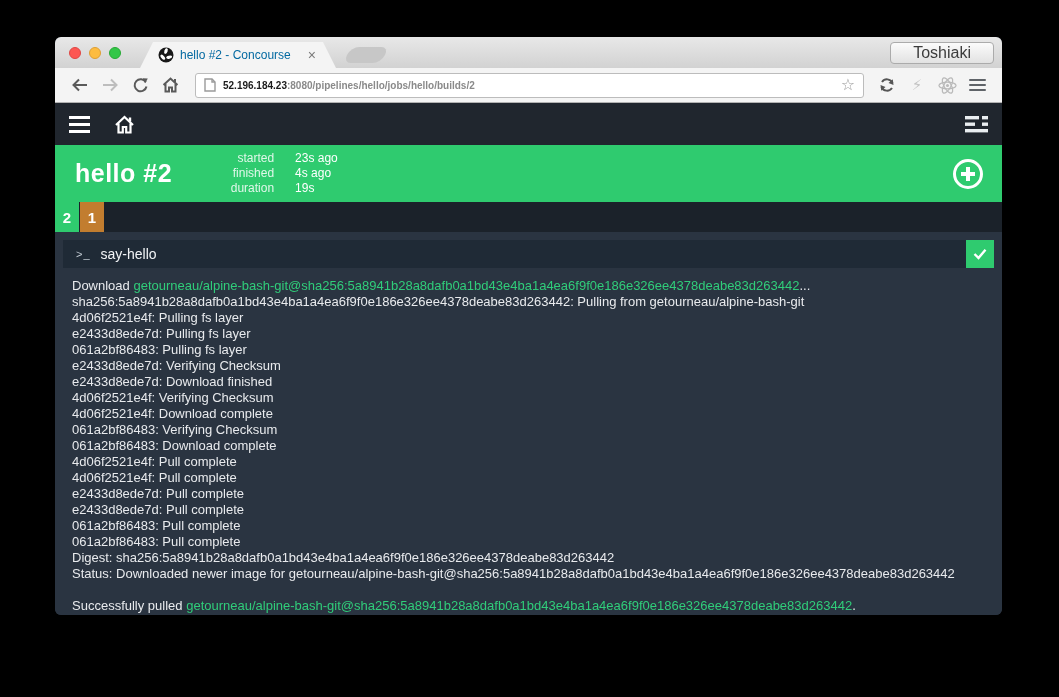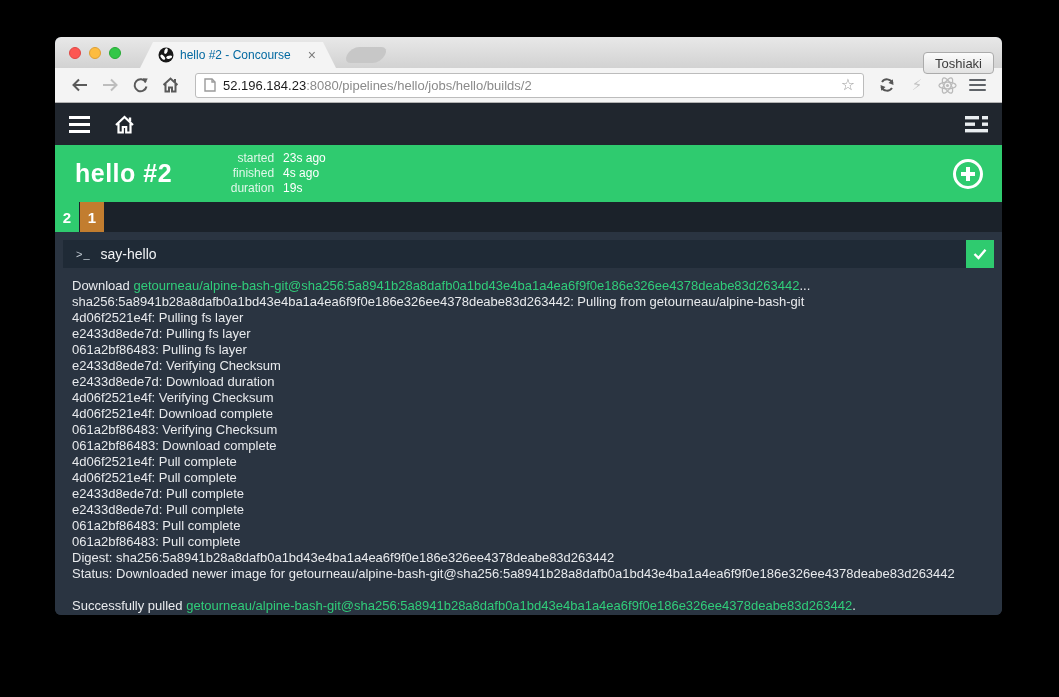--- a/index.html
+++ b/index.html
@@ -19,31 +19,31 @@
   .light.red { background:#fc5753; border:1px solid #df4744; }
   .light.yellow { background:#fdbc40; border:1px solid #de9f34; }
   .light.green { background:#33c748; border:1px solid #27aa35; }
   .tab { position:absolute; left:85px; bottom:0; width:196px; height:26px;
     background:#f4f4f4; clip-path:polygon(13px 0, calc(100% - 13px) 0, 100% 100%, 0 100%);
     display:flex; align-items:center; padding:0 18px; gap:6px; }
   .tab-title { font-size:12px; color:#0369a1; white-space:nowrap; overflow:hidden; flex:1; }
   .tab-close { font-size:14px; color:#7a7a7a; line-height:1; padding:0 2px; }
   .newtab-stub { position:absolute; left:292px; bottom:5px; width:38px; height:16px;
     background:#c7c7c7; border-radius:8px; transform:skewX(-28deg); }
-  .profile-btn { position:absolute; right:8px; top:15px; height:22px; padding:0 11px;
+  .profile-btn { position:absolute; right:8px; top:5px; height:22px; padding:0 22px;
     background:linear-gradient(#fbfbfb,#e2e2e2); border:1px solid #ababab; border-radius:4px;
-    font-size:13px; color:#3c3c3c; display:flex; align-items:center; }
+    font-size:16px; color:#3c3c3c; display:flex; align-items:center; }
 
   
   .toolbar { height:35px; flex:0 0 35px; background:#f4f4f4; border-bottom:1px solid #b2b2b2;
     display:flex; align-items:center; padding:0 12px; gap:4px; }
   .tool-icon { width:26px; height:26px; display:flex; align-items:center; justify-content:center; }
   .urlbar { flex:1; height:25px; margin:0 6px 0 8px; background:#fff; border:1px solid #bcbcbc;
     border-radius:3px; display:flex; align-items:center; padding:0 8px; gap:7px; }
-  .url-text { font-size:13px; white-space:nowrap; overflow:hidden; flex:1; }
+  .url-text { font-size:10px; white-space:nowrap; overflow:hidden; flex:1;font-weight:bold; }
   .url-host { color:#1b1b1b; }
   .url-path { color:#8a8a8a; }
   .star { font-size:16px; color:#9e9e9e; line-height:1; }
   .glyph-icon { font-size:15px; color:#5f6368; }
   .glyph-icon.dim { color:#c2c2c2; }
   .bars { display:flex; flex-direction:column; gap:3px; }
   .bars span { display:block; width:17px; height:2px; background:#5f6368; border-radius:1px; }
 
   
   .conav { height:42px; flex:0 0 42px; background:#20262e; display:flex; align-items:center;
@@ -52,21 +52,21 @@
   .conav .hbars span { display:block; width:21px; height:3px; background:#fff; }
   .conav-right { margin-left:auto; display:flex; align-items:center; }
 
   
   .build-header { height:57px; flex:0 0 57px; display:flex; align-items:center;
     padding:16px 20px; position:relative; }
   .build-title { font-size:25px; font-weight:700; color:#fff; letter-spacing:.5px; }
   .build-meta { margin-left:32px; font-size:12px; color:#fff; }
   .meta-row { display:flex; line-height:15px; }
   .meta-label { width:70px; text-align:right; color:rgba(255,255,255,.85); }
-  .meta-value { margin-left:9px; }
+  .meta-value { margin-left:21px; }
   .plus-btn { position:absolute; right:19px; top:50%; transform:translateY(-50%);
     width:30px; height:30px; border:3px solid #fff; border-radius:50%; }
   .plus-btn::before, .plus-btn::after { content:""; position:absolute; background:#fff;
     left:50%; top:50%; }
   .plus-btn::before { width:14px; height:4px; transform:translate(-50%,-50%); }
   .plus-btn::after { width:4px; height:14px; transform:translate(-50%,-50%); }
 
   
   .builds-bar { height:30px; flex:0 0 30px; background:#1b222a; display:flex; }
   .build-tab { width:24px; height:30px; display:flex; align-items:center; justify-content:center;
@@ -239,21 +239,21 @@
             </svg>
         </span>
       </div>
       <div class="log" id="log">
           <div class="log-line"><span>Download </span><span class="green">getourneau/alpine-bash-git@sha256:5a8941b28a8dafb0a1bd43e4ba1a4ea6f9f0e186e326ee4378deabe83d263442</span><span>...</span></div>
           <div class="log-line"><span>sha256:5a8941b28a8dafb0a1bd43e4ba1a4ea6f9f0e186e326ee4378deabe83d263442: Pulling from getourneau/alpine-bash-git</span></div>
           <div class="log-line"><span>4d06f2521e4f: Pulling fs layer</span></div>
           <div class="log-line"><span>e2433d8ede7d: Pulling fs layer</span></div>
           <div class="log-line"><span>061a2bf86483: Pulling fs layer</span></div>
           <div class="log-line"><span>e2433d8ede7d: Verifying Checksum</span></div>
-          <div class="log-line"><span>e2433d8ede7d: Download duration</span></div>
+          <div class="log-line"><span>e2433d8ede7d: Download finished</span></div>
           <div class="log-line"><span>4d06f2521e4f: Verifying Checksum</span></div>
           <div class="log-line"><span>4d06f2521e4f: Download complete</span></div>
           <div class="log-line"><span>061a2bf86483: Verifying Checksum</span></div>
           <div class="log-line"><span>061a2bf86483: Download complete</span></div>
           <div class="log-line"><span>4d06f2521e4f: Pull complete</span></div>
           <div class="log-line"><span>4d06f2521e4f: Pull complete</span></div>
           <div class="log-line"><span>e2433d8ede7d: Pull complete</span></div>
           <div class="log-line"><span>e2433d8ede7d: Pull complete</span></div>
           <div class="log-line"><span>061a2bf86483: Pull complete</span></div>
           <div class="log-line"><span>061a2bf86483: Pull complete</span></div>

